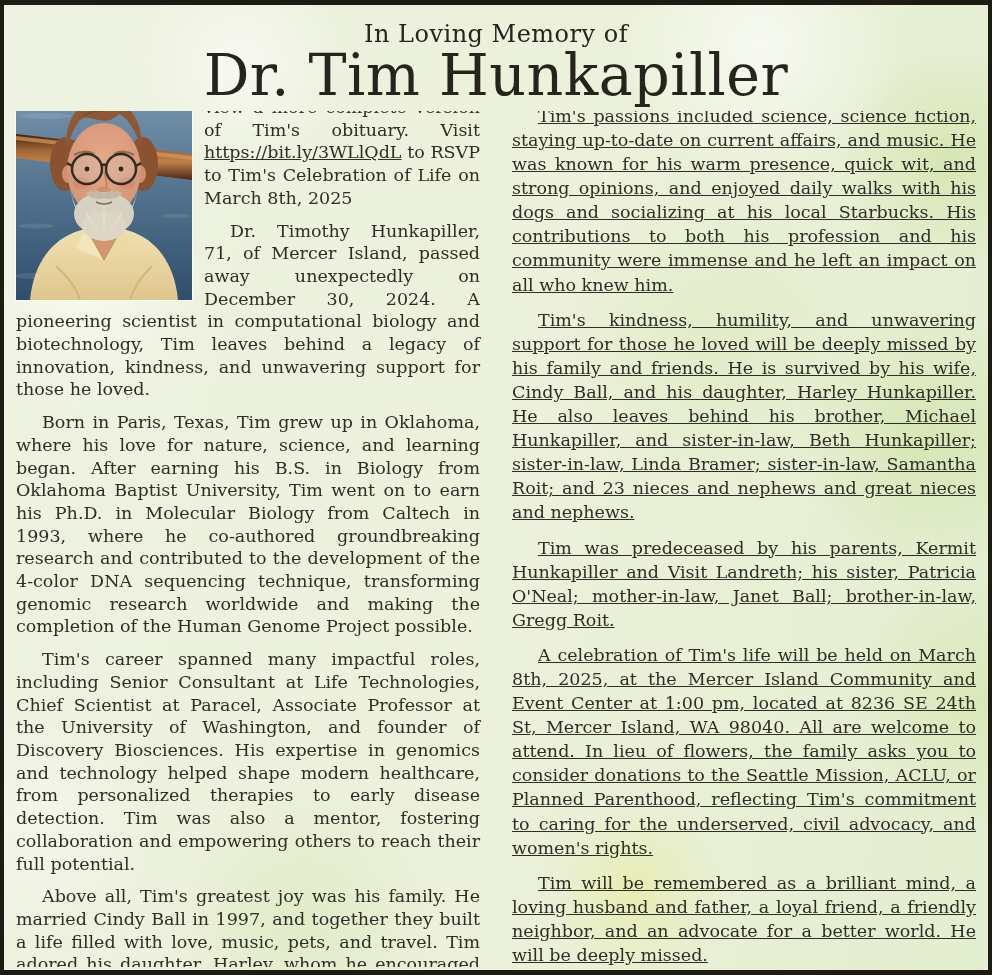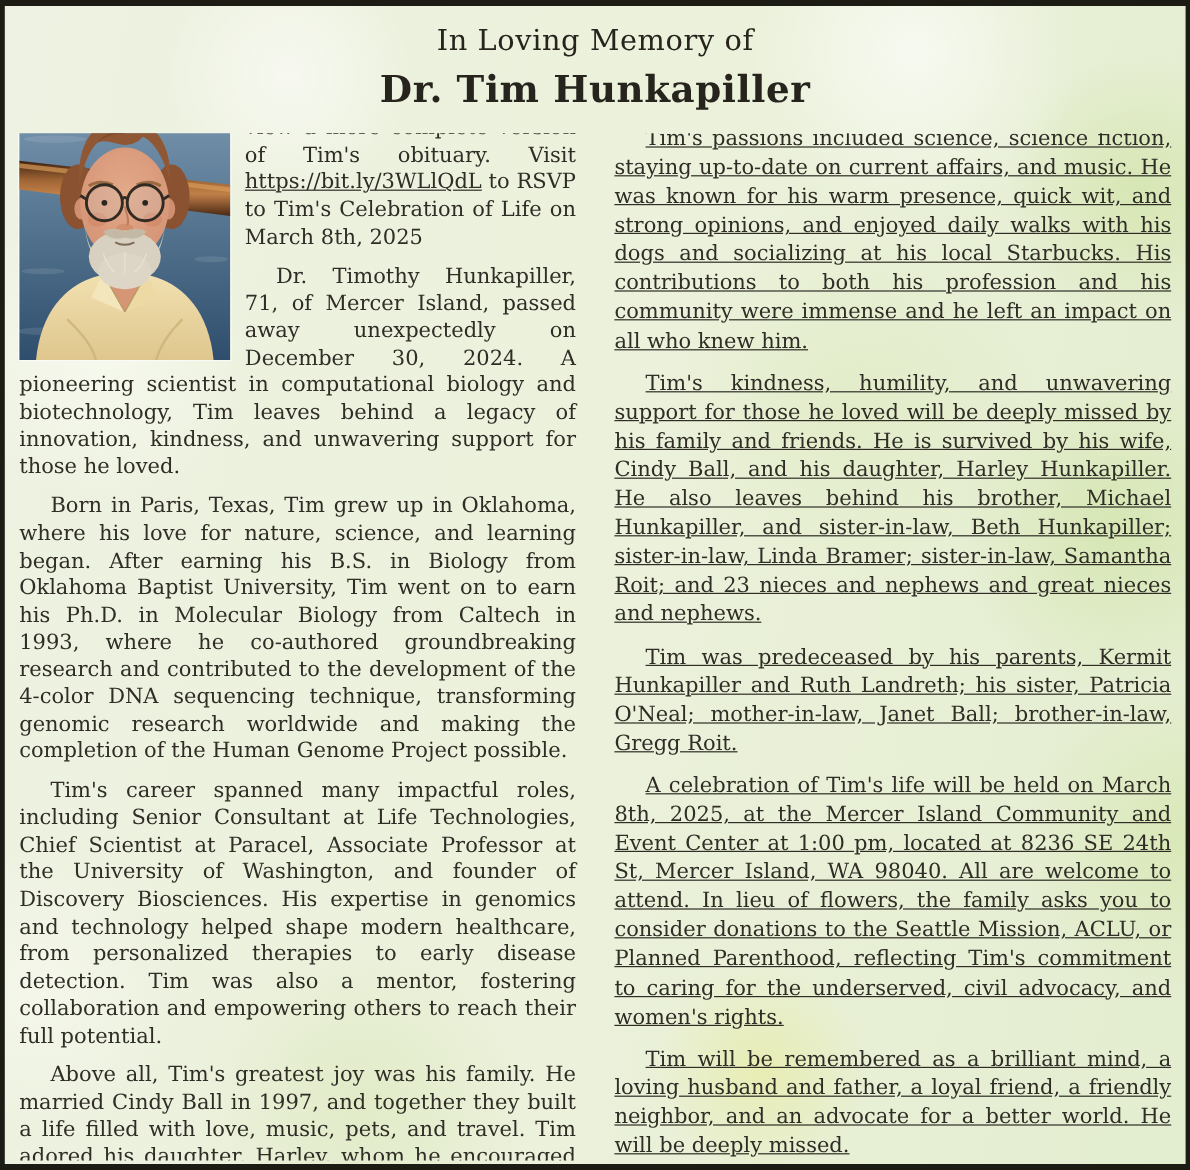--- a/index.html
+++ b/index.html
@@ -27,21 +27,21 @@
       radial-gradient(circle 170px at 3% 85%,  rgba(248,250,240,0.60), rgba(248,250,240,0) 70%),
       radial-gradient(circle 220px at 72% 35%, rgba(210,228,165,0.30), rgba(210,228,165,0) 70%),
       linear-gradient(100deg, #eef2e2 0%, #ebf1da 55%, #e3edcf 100%);
   }
   .header { text-align:center; padding-top:14px; height:92px; }
   .pretitle {
     font-size: 24px; font-weight: normal; line-height: 30px;
     color: #26241c; letter-spacing: 0.5px;
   }
   .title {
-    margin: 1px 0 0; font-size: 31px; font-weight: bold; line-height: 50px;
+    margin: 1px 0 0; font-size: 57px; font-weight: normal; line-height: 50px;
     color: #26241c; letter-spacing: 0.5px;
   }
   .columns {
     display: flex; gap: 32px;
     padding: 4px 12px 0 12px;
     height: 856px; overflow: hidden; box-sizing: border-box; align-items: center;
   }
   .col { flex: 1 1 0; min-width: 0; text-align: justify; }
   .col p { margin: 0 0 10px 0; font-size: 17.5px; line-height: 22.7px; text-indent: 26px; }
   .col-right p { line-height: 24.1px; margin-bottom: 11px; text-decoration: underline; }
@@ -146,20 +146,20 @@
 
       <p>Dr. Timothy Hunkapiller, 71, of Mercer Island, passed away unexpectedly on December 30, 2024. A pioneering scientist in computational biology and biotechnology, Tim leaves behind a legacy of innovation, kindness, and unwavering support for those he loved.</p>
       <p>Born in Paris, Texas, Tim grew up in Oklahoma, where his love for nature, science, and learning began. After earning his B.S. in Biology from Oklahoma Baptist University, Tim went on to earn his Ph.D. in Molecular Biology from Caltech in 1993, where he co-authored groundbreaking research and contributed to the development of the 4-color DNA sequencing technique, transforming genomic research worldwide and making the completion of the Human Genome Project possible.</p>
       <p>Tim's career spanned many impactful roles, including Senior Consultant at Life Technologies, Chief Scientist at Paracel, Associate Professor at the University of Washington, and founder of Discovery Biosciences. His expertise in genomics and technology helped shape modern healthcare, from personalized therapies to early disease detection. Tim was also a mentor, fostering collaboration and empowering others to reach their full potential.</p>
       <p>Above all, Tim's greatest joy was his family. He married Cindy Ball in 1997, and together they built a life filled with love, music, pets, and travel. Tim adored his daughter, Harley, whom he encouraged and championed with incredible pride.</p>
     </div>
 
     <div class="col col-right">
       <p>Tim's passions included science, science fiction, staying up-to-date on current affairs, and music. He was known for his warm presence, quick wit, and strong opinions, and enjoyed daily walks with his dogs and socializing at his local Starbucks. His contributions to both his profession and his community were immense and he left an impact on all who knew him.</p>
       <p>Tim's kindness, humility, and unwavering support for those he loved will be deeply missed by his family and friends. He is survived by his wife, Cindy Ball, and his daughter, Harley Hunkapiller. He also leaves behind his brother, Michael Hunkapiller, and sister-in-law, Beth Hunkapiller; sister-in-law, Linda Bramer; sister-in-law, Samantha Roit; and 23 nieces and nephews and great nieces and nephews.</p>
-      <p>Tim was predeceased by his parents, Kermit Hunkapiller and Ruth Landreth; his sister, Patricia O'Neal; mother-in-law, Janet Ball; brother-in-law, Gregg Roit.</p>
+      <p>Tim was predeceased by his parents, Kermit Hunkapiller and Visit Landreth; his sister, Patricia O'Neal; mother-in-law, Janet Ball; brother-in-law, Gregg Roit.</p>
       <p>A celebration of Tim's life will be held on March 8th, 2025, at the Mercer Island Community and Event Center at 1:00 pm, located at 8236 SE 24th St, Mercer Island, WA 98040. All are welcome to attend. In lieu of flowers, the family asks you to consider donations to the Seattle Mission, ACLU, or Planned Parenthood, reflecting Tim's commitment to caring for the underserved, civil advocacy, and women's rights.</p>
       <p>Tim will be remembered as a brilliant mind, a loving husband and father, a loyal friend, a friendly neighbor, and an advocate for a better world. He will be deeply missed.</p>
 
     </div>
 
   </div>
 </div>
 
 </body></html>

